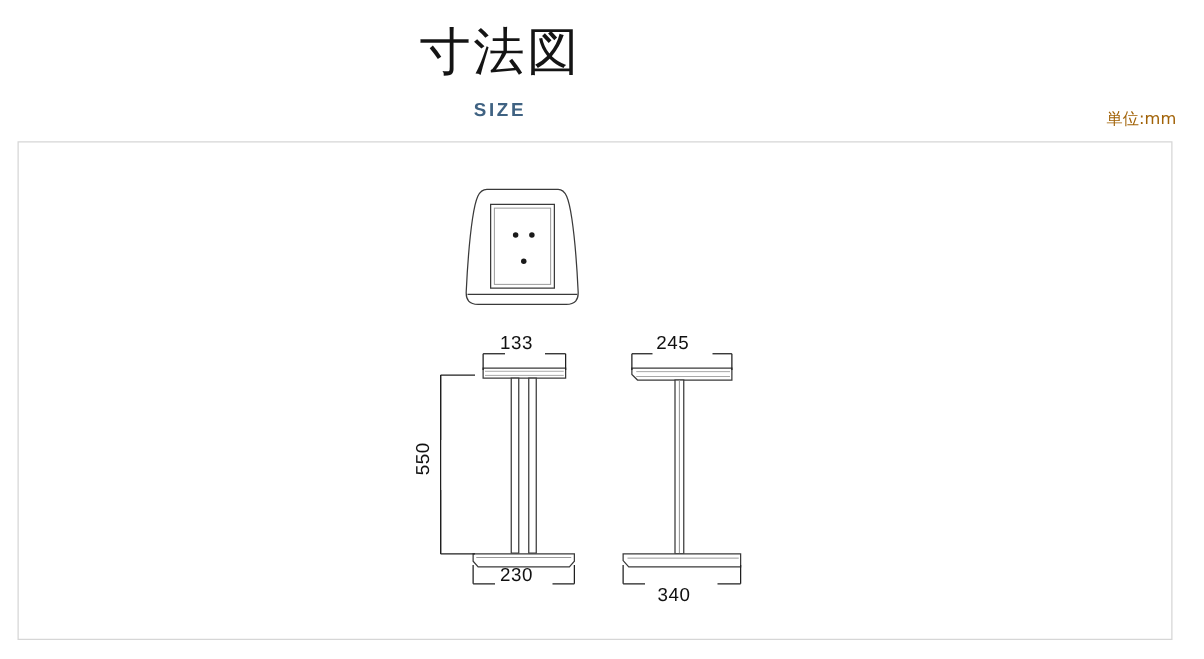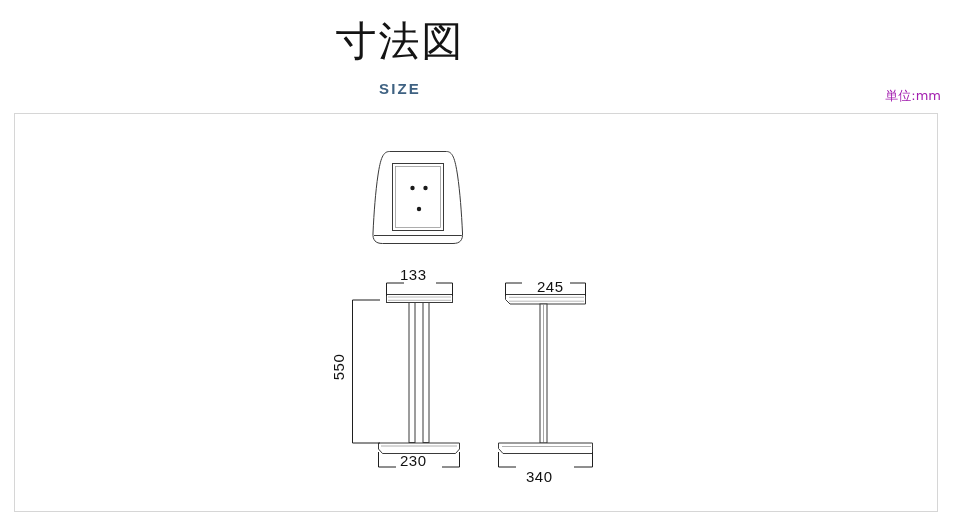--- a/index.html
+++ b/index.html
@@ -50,21 +50,21 @@
     color: #3f6282;
     font-family: "Liberation Sans", sans-serif;
   }
 
   .unit-note {
     position: absolute;
     top: 88px;
     right: 22px;
     font-size: 13px;
     line-height: 16px;
-    color: #a21caf;
+    color: #a16207;
     font-family: "DejaVu Sans", "Liberation Sans", sans-serif;
     white-space: nowrap;
   }
 
   
   .drawing-frame {
     position: absolute;
     left: 14px;
     top: 113px;
     width: 924px;
@@ -90,21 +90,21 @@
   .dim-label {
     position: absolute;
     font-size: 15px;
     line-height: 18px;
     color: #111111;
     font-family: "Liberation Sans", "DejaVu Sans", sans-serif;
     letter-spacing: 0.5px;
     white-space: nowrap;
   }
   .dim-top-left   { left: 400px;  top: 266px; }
-  .dim-top-right  { left: 537px;  top: 266px; margin-top: 12px; }
+  .dim-top-right  { left: 525px;  top: 266px; }
   .dim-bot-left   { left: 400px;  top: 452px; }
   .dim-bot-right  { left: 526px;  top: 468px; }
   .dim-height {
     left: 326px;
     top: 358px;
     transform: rotate(-90deg);
     transform-origin: center center;
   }
 </style>
 </head>

